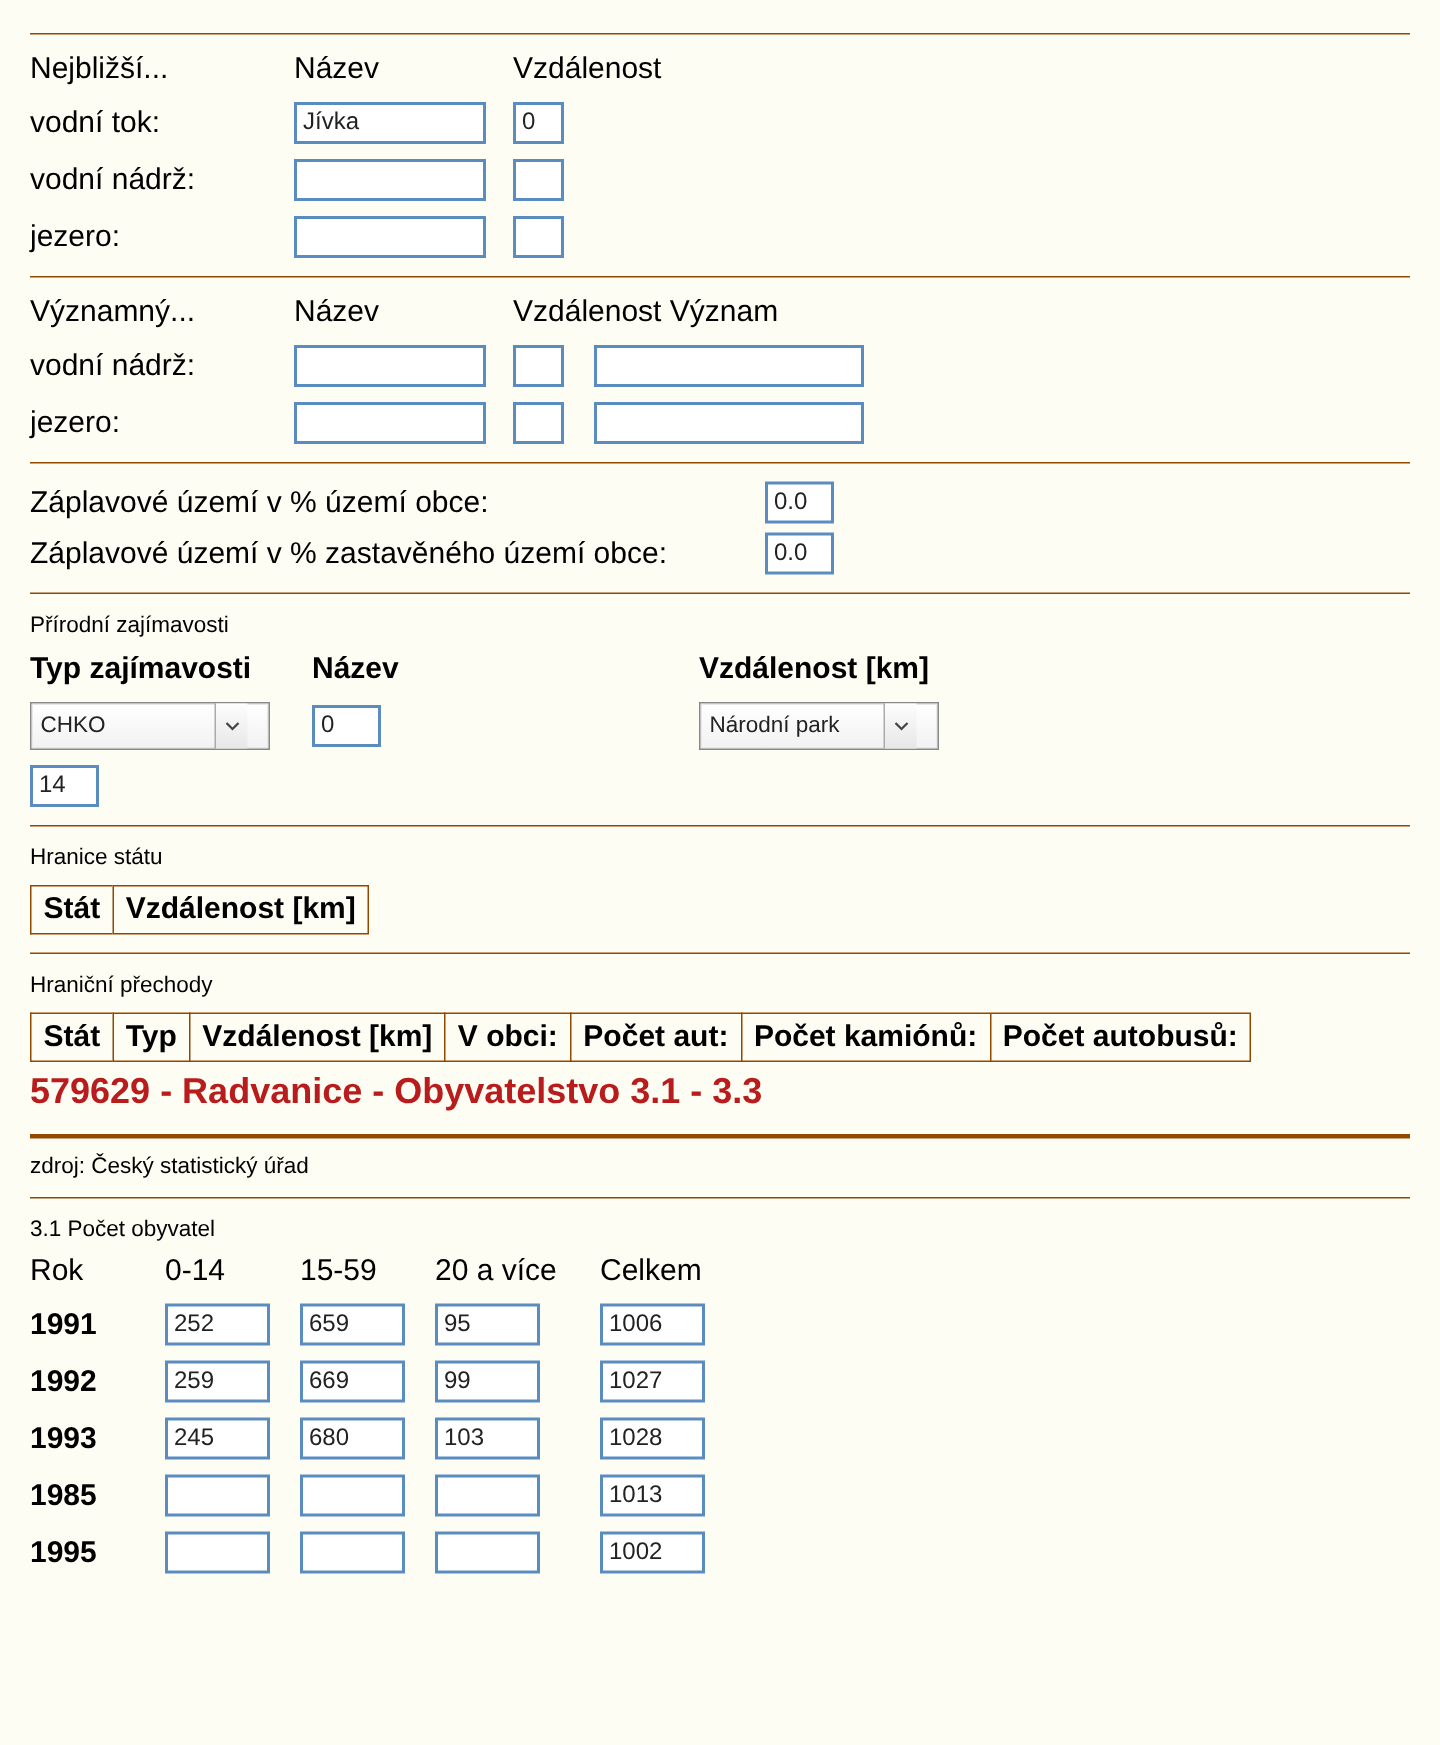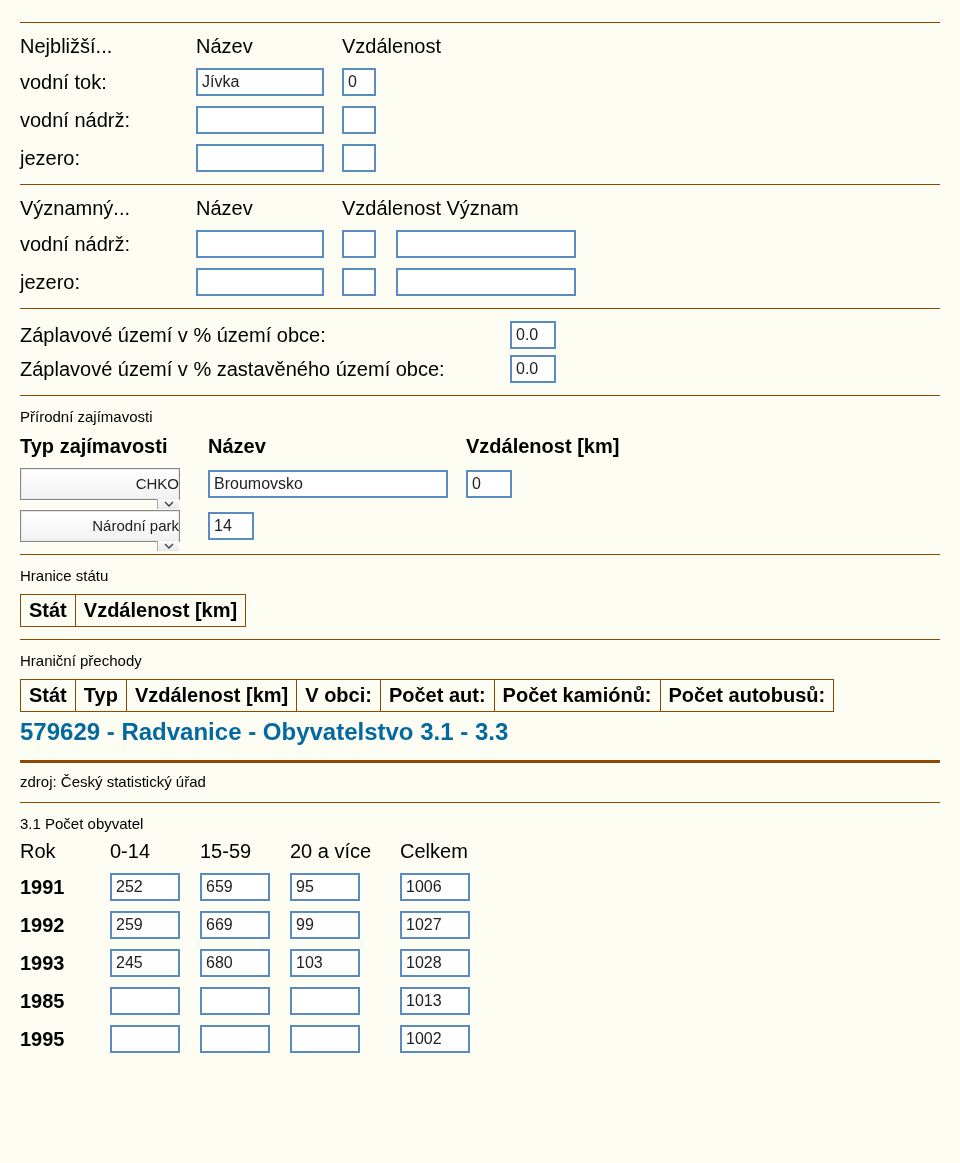--- a/index.html
+++ b/index.html
@@ -42,26 +42,25 @@
   .grid { display: grid; align-items: center; }
 
   
   .select {
     display: inline-flex;
     border: 1px solid #888;
     box-shadow: inset 0 0 0 1px #e8e8e8;
     background: linear-gradient(#fff,#f2f2f2);
     height: 32px;
     line-height: 30px;
-    padding: 0 0 0 6px;
+    padding: 0 14px 0 6px;
     font-size: 15px;
     color: #222;
-    align-items: flex-end;
+    align-items: center;
     justify-content: space-between;
-    flex-direction: column;
   }
   .select .arrow {
     width: 22px;
     height: 100%;
     border-left: 1px solid #aaa;
     display: flex;
     align-items: center;
     justify-content: center;
     background: linear-gradient(#fdfdfd,#e7e7e7);
   }
@@ -72,21 +71,21 @@
     padding: 4px 8px;
     font-weight: bold;
     color: #000;
     background: transparent;
     display: inline-block;
   }
 
   .heading-big {
     font-size: 24px;
     font-weight: bold;
-    color: #0369a1;
+    color: #b91c1c;
   }
   .subhead {
     font-size: 15px;
     font-weight: normal;
     color: #000;
   }
 </style>
 </head>
 <body>
 
@@ -161,21 +160,20 @@
       <div class="th">Vzdálenost [km]</div>
 
       <div class="select" style="width:160px">
         <span>CHKO</span>
         <span class="arrow">
             <svg viewBox="0 0 10 10">
               <path d="M1 3 L5 7 L9 3" fill="none" stroke="#444" stroke-width="1.5"></path>
             </svg>
           </span>
       </div>
-      <div class="input" style="width:240px">Broumovsko</div>
       <div class="input" style="width:46px">0</div>
 
       <div class="select" style="width:160px">
         <span>Národní park</span>
         <span class="arrow">
             <svg viewBox="0 0 10 10">
               <path d="M1 3 L5 7 L9 3" fill="none" stroke="#444" stroke-width="1.5"></path>
             </svg>
           </span>
       </div>

